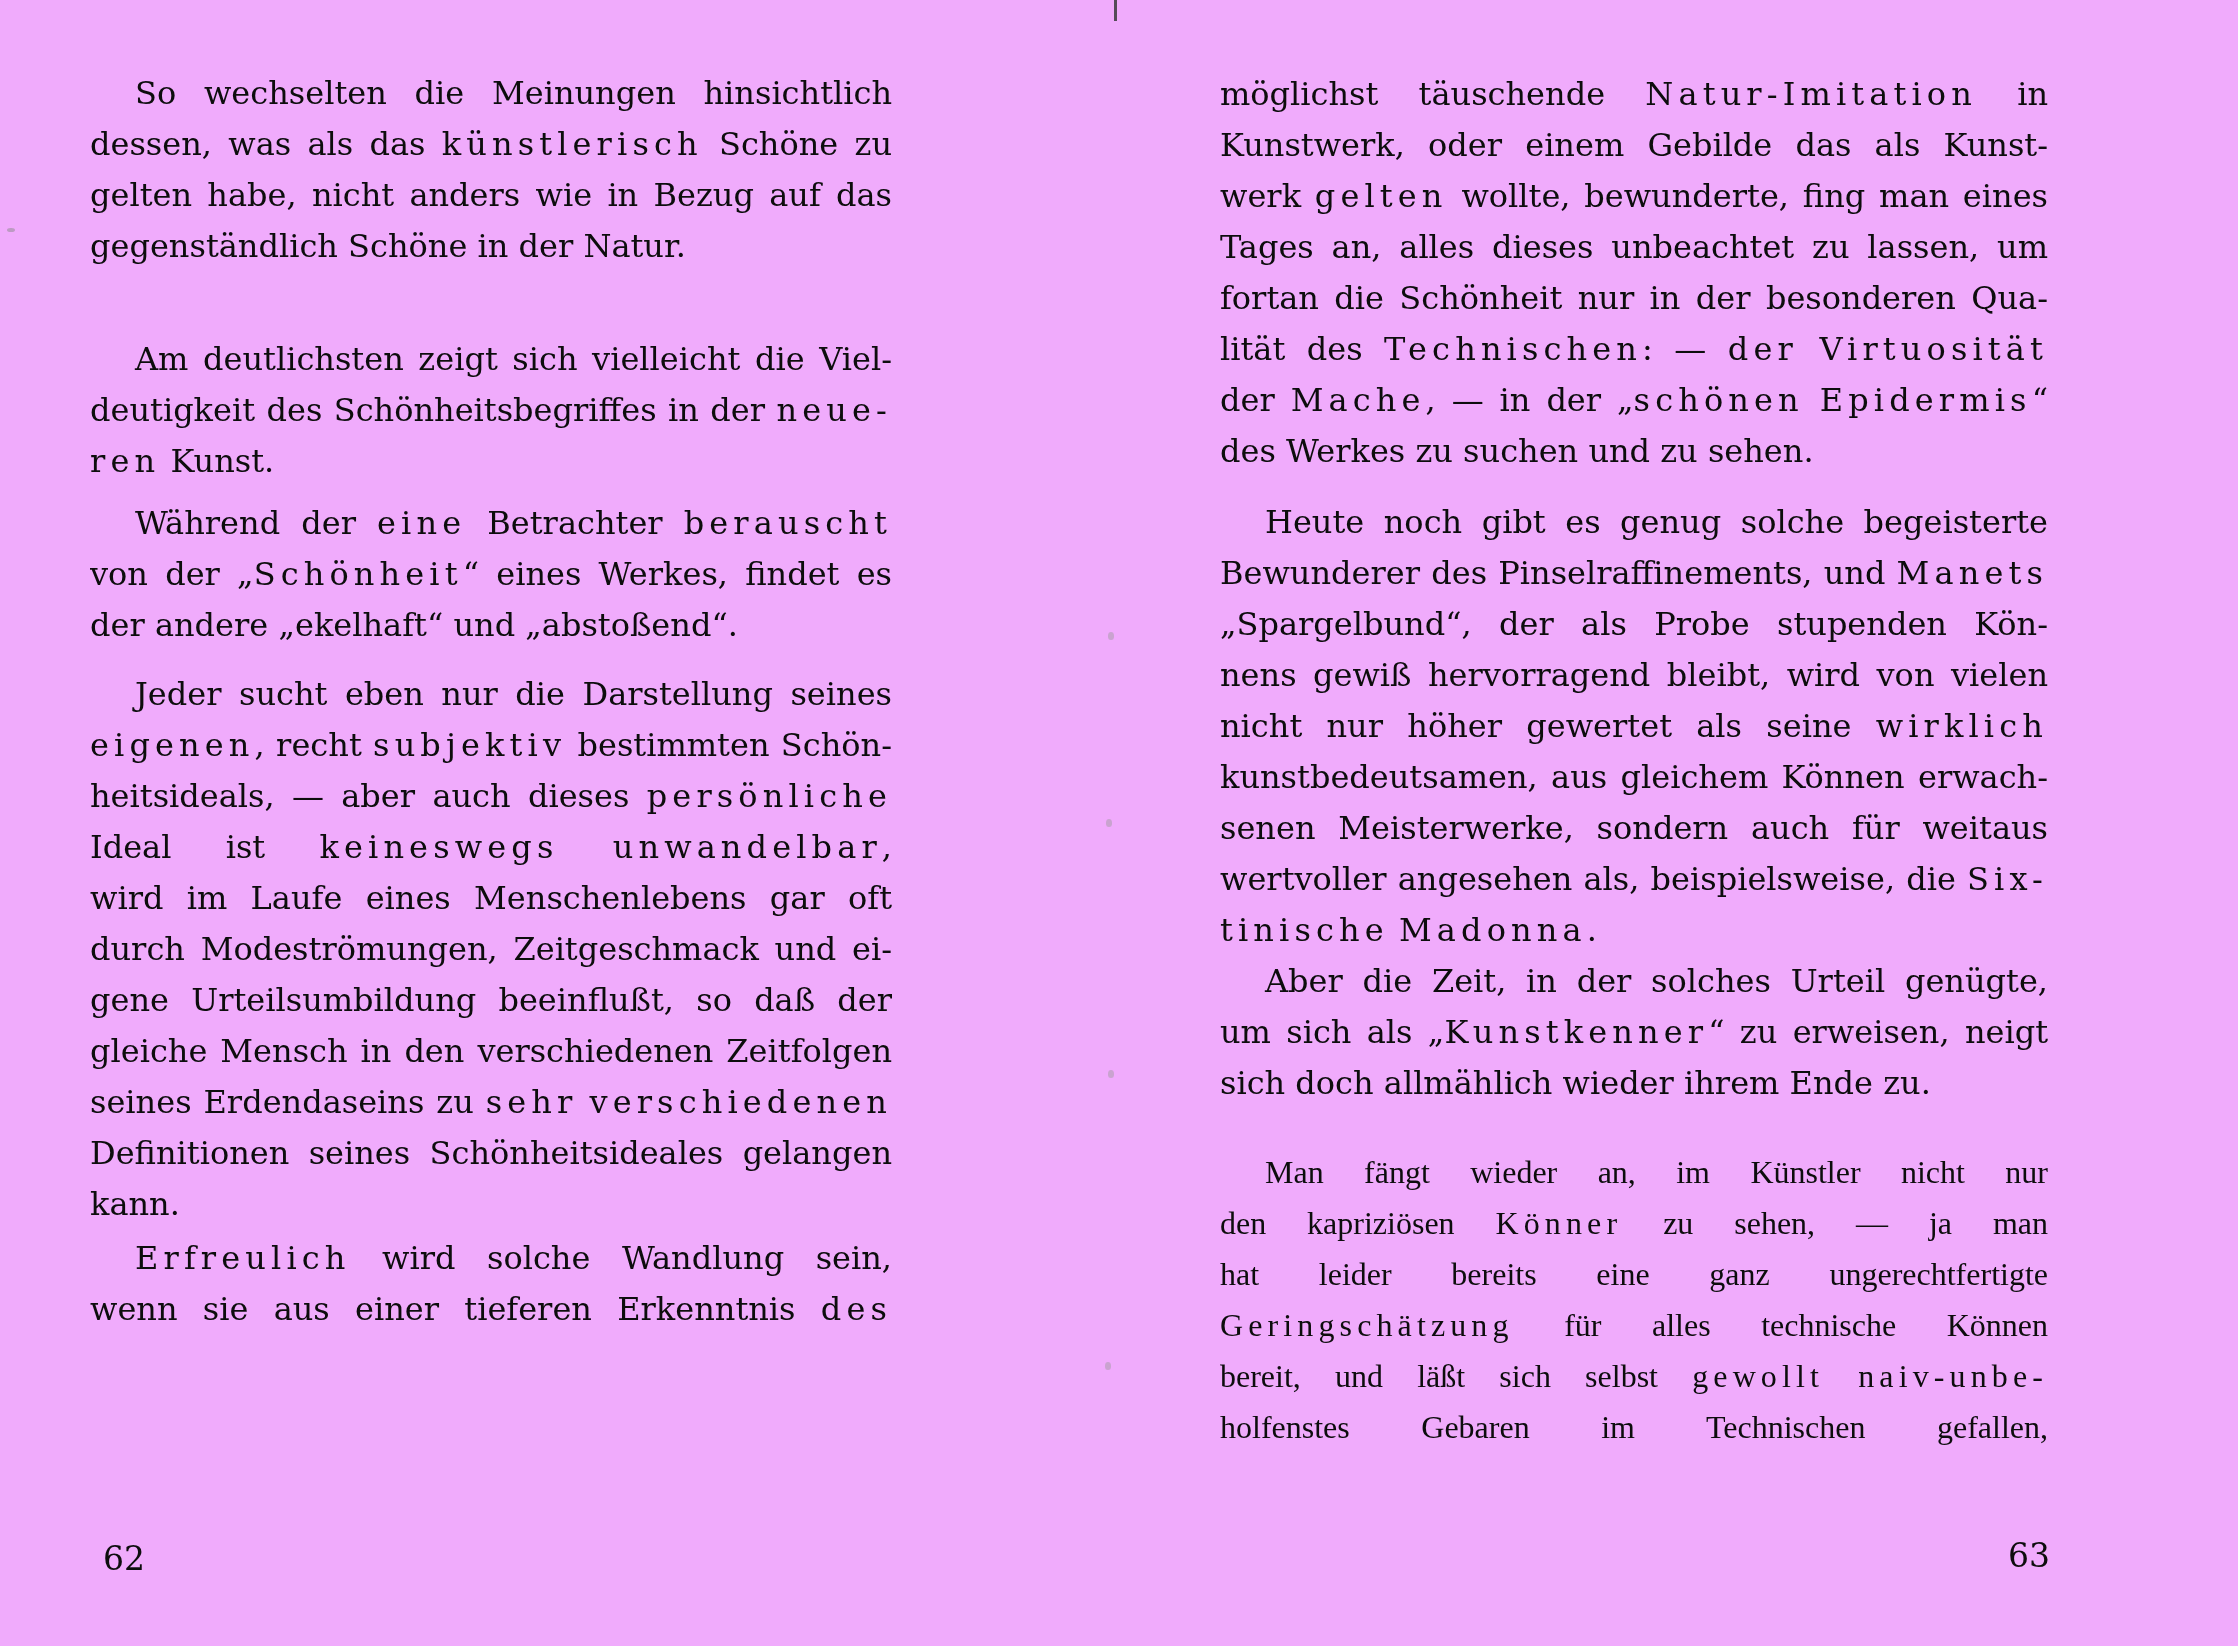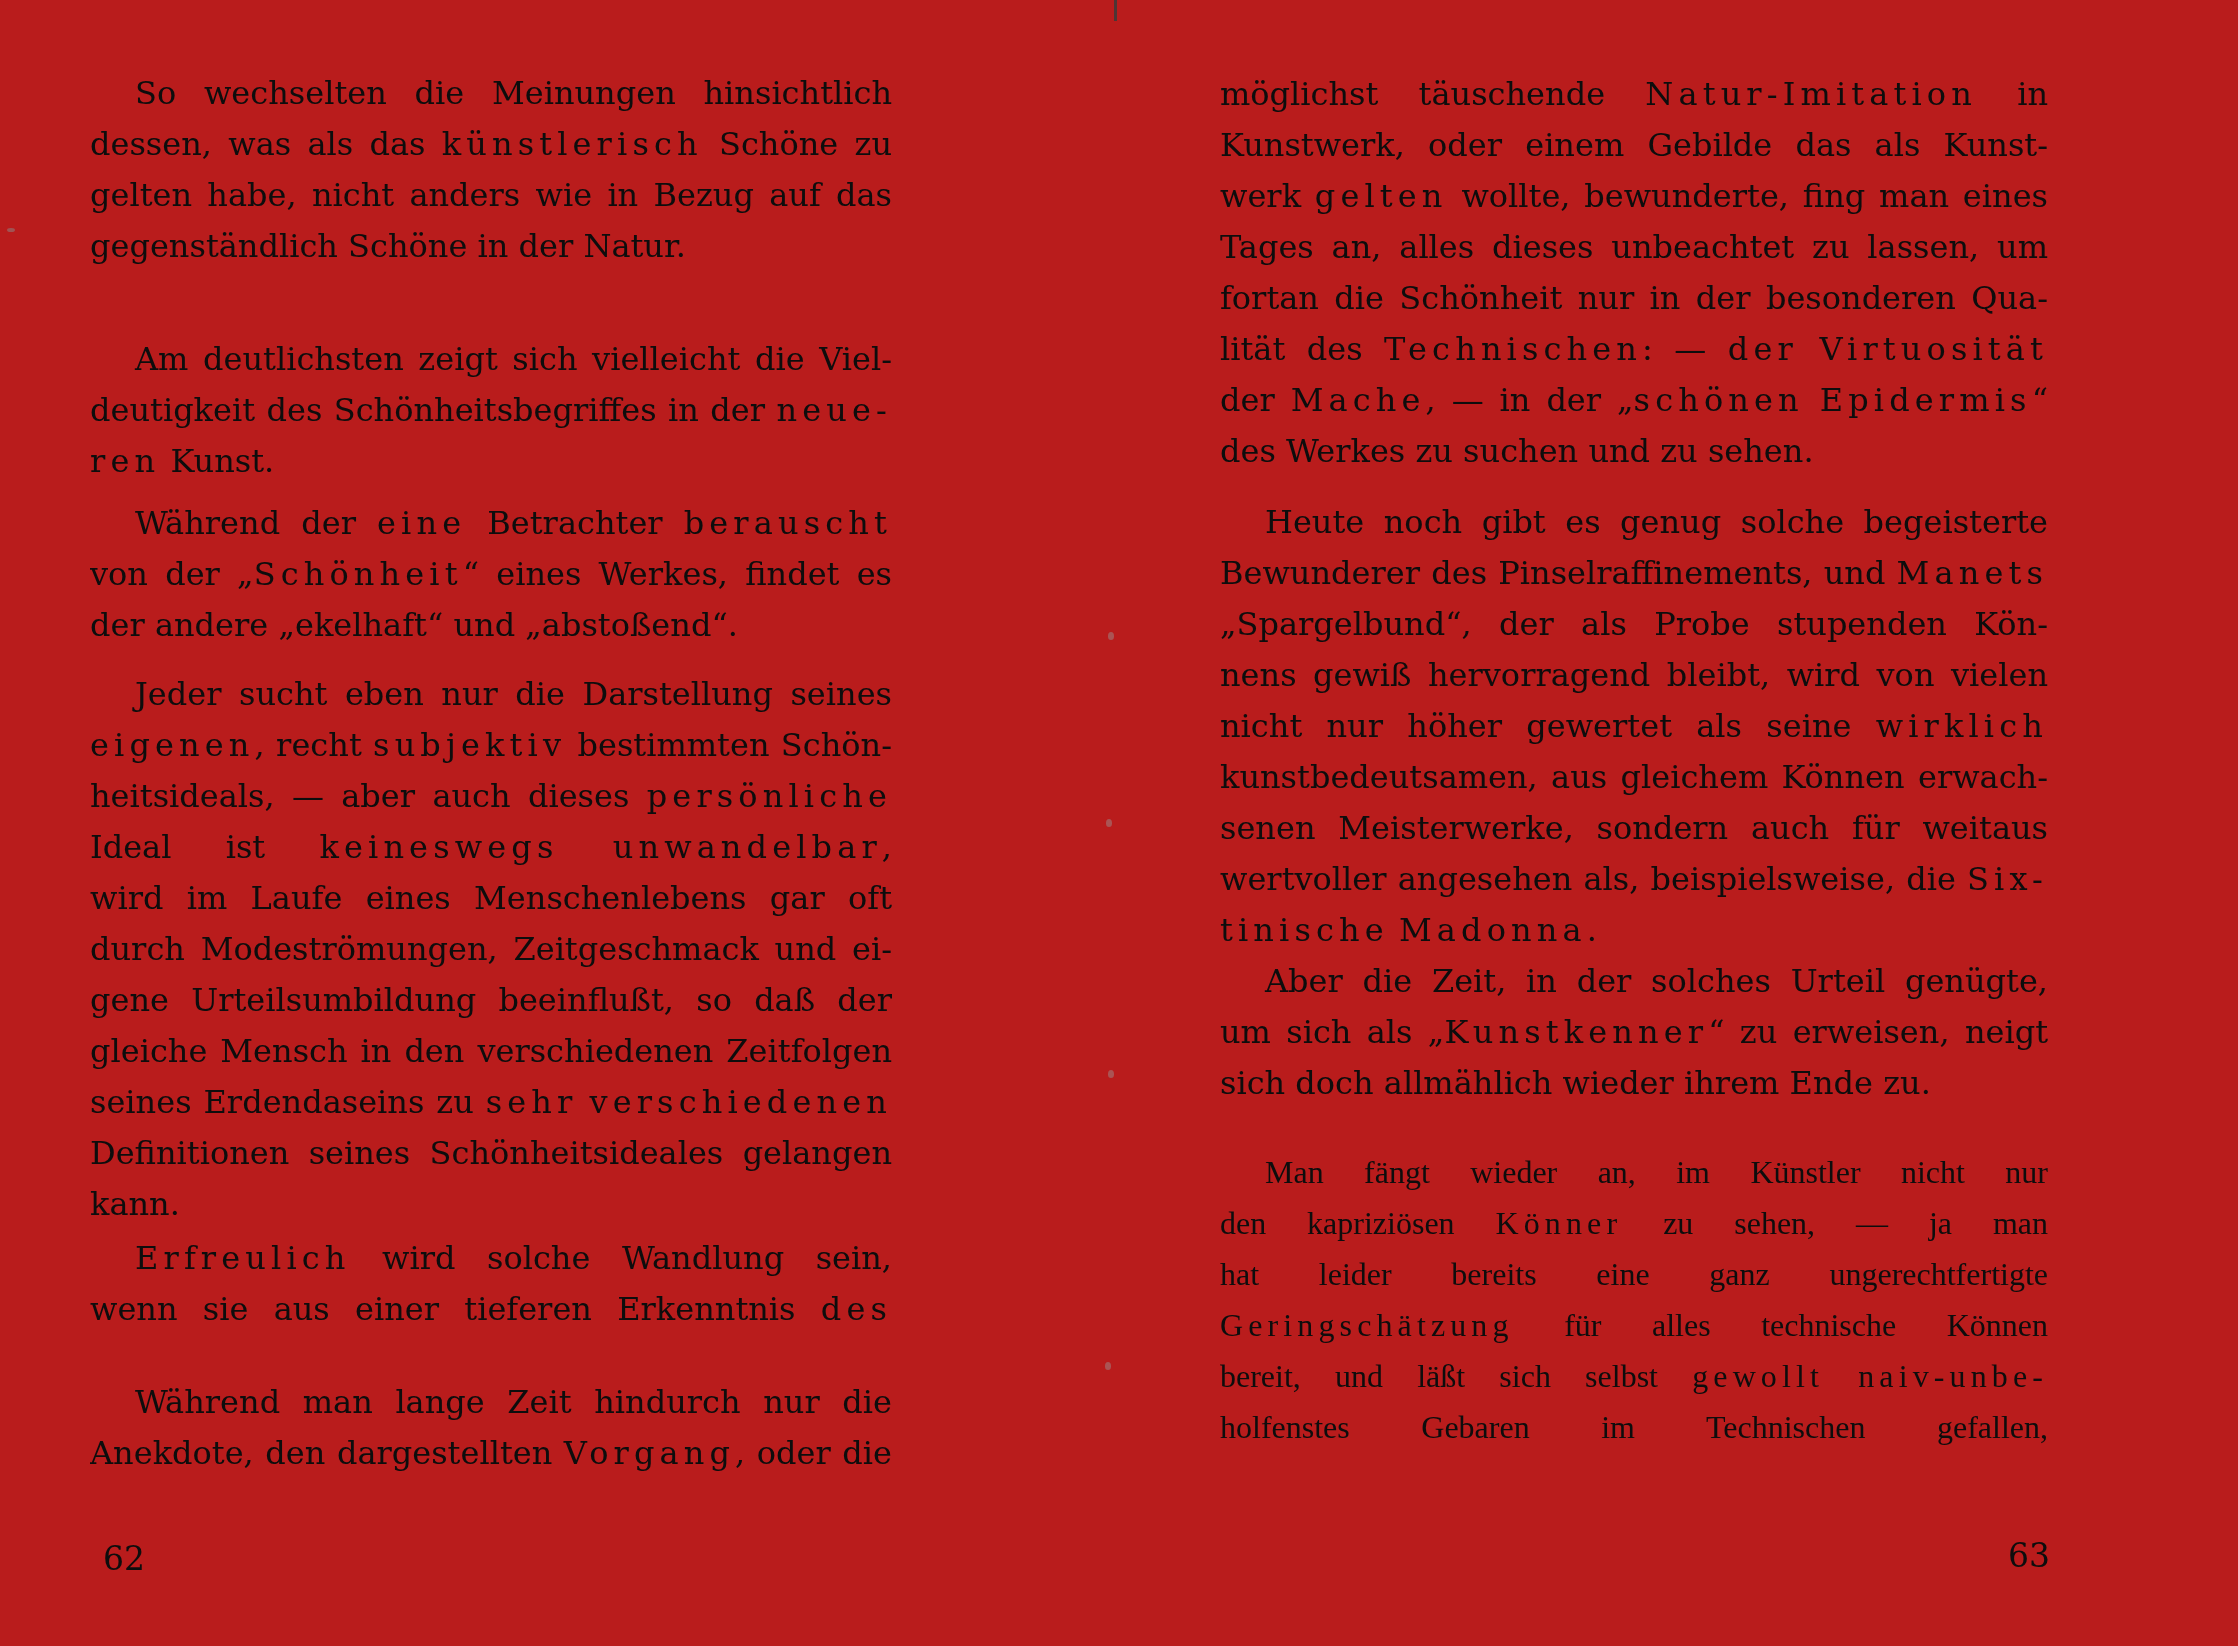--- a/index.html
+++ b/index.html
@@ -1,20 +1,20 @@
 <!DOCTYPE html>
 <html style="font-size:13.7px"><head>
 <meta charset="utf-8">
 <style>
   html,body{margin:0;padding:0;}
   body{background:#e8e8e8;}
   .spread{
     position:relative;
     width:2239px;height:1647px;
-    background:#b91c1c;
+    background:#f0abfc;
     overflow:hidden;
     font-family:"DejaVu Serif", serif;
     color:#0d0d0d;
   }
   .col{position:absolute;}
   .col.left{left:90px;top:68px;width:802px;}
   .col.right{left:1220px;top:69px;width:828px;}
   .para{margin:0;padding:0;}
   .para.indent .line:first-child{text-indent:45px;}
   .line{
@@ -84,24 +84,20 @@
           <div class="line">gene Urteilsumbildung beeinflußt, so daß der</div>
           <div class="line">gleiche Mensch in den verschiedenen Zeitfolgen</div>
           <div class="line">seines Erdendaseins zu <span class="sp">sehr</span> <span class="sp">verschiedenen</span></div>
           <div class="line">Definitionen seines Schönheitsideales gelangen</div>
           <div class="line end">kann.</div>
         </div>
         <div class="para indent" style="margin-top: 3.4px;">
           <div class="line"><span class="sp">Erfreulich</span> wird solche Wandlung sein,</div>
           <div class="line">wenn sie aus einer tieferen Erkenntnis <span class="sp">des</span></div>
         </div>
-        <div class="para indent" style="margin-top: 42px;">
-          <div class="line">Während man lange Zeit hindurch nur die</div>
-          <div class="line">Anekdote, den dargestellten <span class="sp">Vorgang</span>, oder die</div>
-        </div>
       </section>
       <section class="col right">
         <div class="para">
           <div class="line">möglichst täuschende <span class="sp">Natur-Imitation</span> in einem</div>
           <div class="line">Kunstwerk, oder einem Gebilde das als Kunst-</div>
           <div class="line">werk <span class="sp">gelten</span> wollte, bewunderte, fing man eines</div>
           <div class="line">Tages an, alles dieses unbeachtet zu lassen, um</div>
           <div class="line">fortan die Schönheit nur in der besonderen Qua-</div>
           <div class="line">lität des <span class="sp">Technischen</span>: — <span class="sp">der</span> <span class="sp">Virtuosität</span></div>
           <div class="line">der <span class="sp">Mache</span>, — in der „<span class="sp">schönen</span> <span class="sp">Epidermis</span>“</div>

